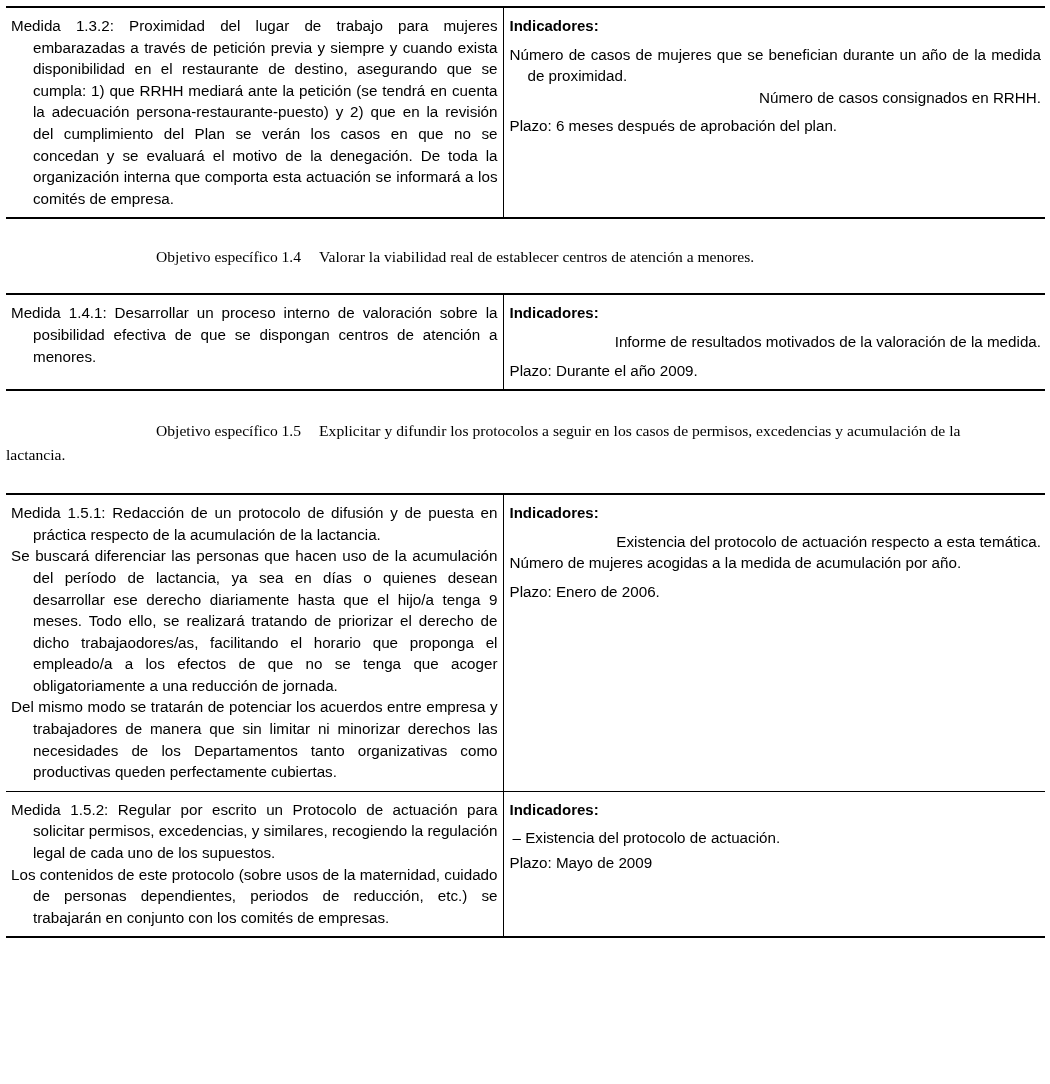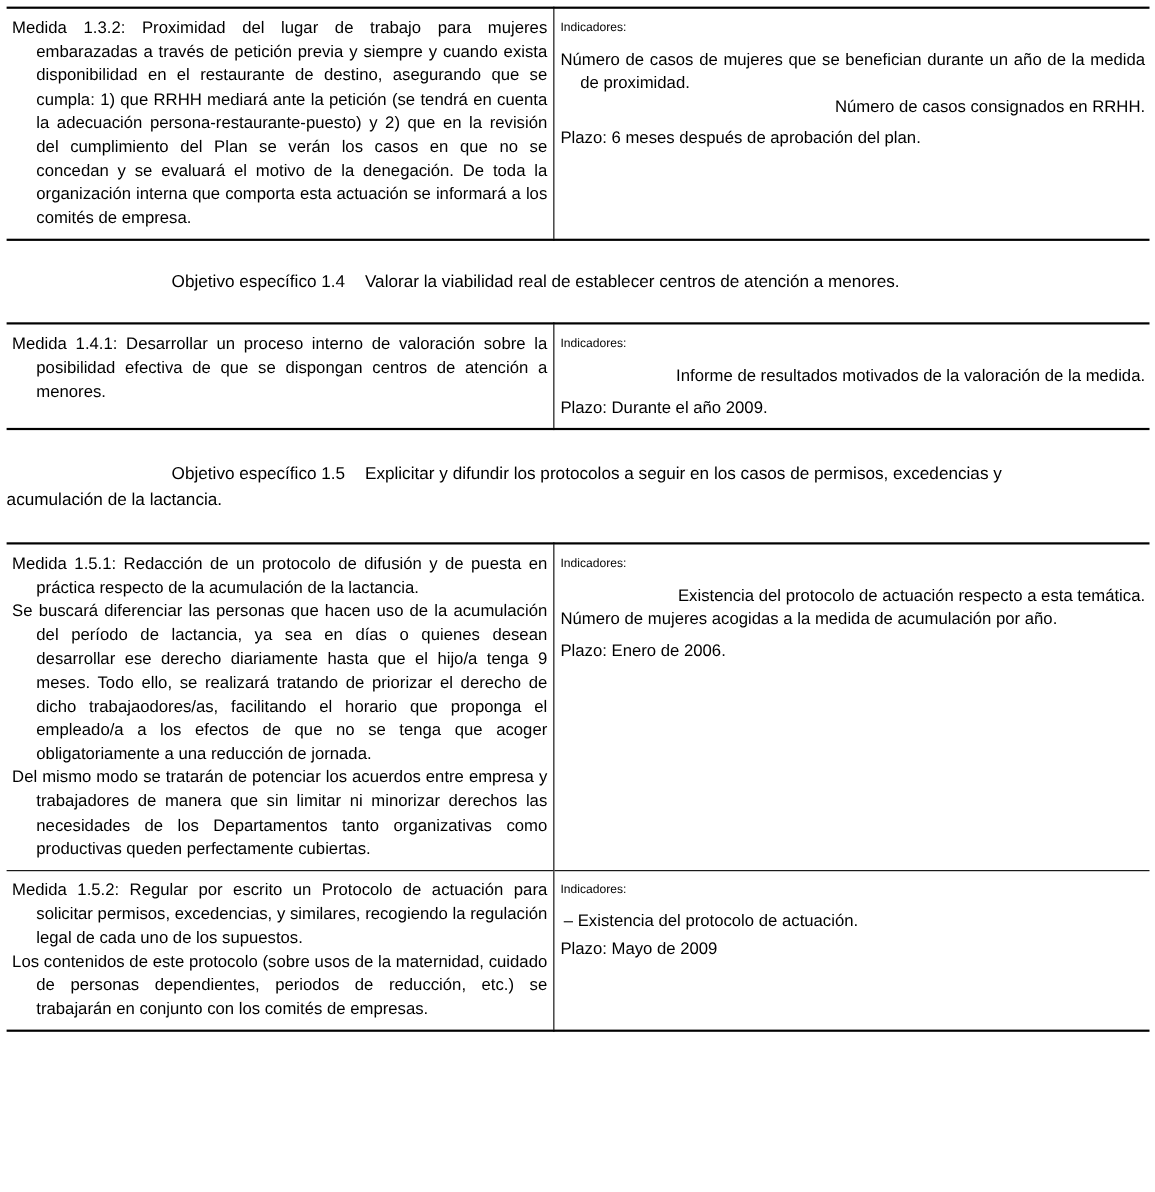--- a/index.html
+++ b/index.html
@@ -57,23 +57,24 @@
     text-align: justify;
     text-justify: inter-word;
     margin: 0;
     padding-left: 22px;
     text-indent: -22px;
     hyphens: none;
   }
   .measure-para + .measure-para { margin-top: 0; }
 
   .ind-label {
-    font-size: 11px;
+    font-size: 15px;
     line-height: 21.6px;
     margin: 0 0 7px 0;
+    font-weight: bold;
   }
   .ind-item {
     font-size: 15.2px;
     line-height: 21.6px;
     margin: 0;
     padding-left: 18px;
     text-indent: -18px;
     text-align: justify;
   }
   .ind-item.nojust { text-align: right; }
@@ -92,20 +93,21 @@
   }
   .ind-plazo.tight { margin-top: 0; }
 
   
   .objective {
     font-size: 15.6px;
     line-height: 24px;
     margin: 0;
     padding: 0 60px 0 6px;
     text-align: left;
+    font-family: Liberation Serif, serif;
   }
   .objective .obj-indent { padding-left: 150px; }
   .obj-gap-sep { display: inline-block; width: 18px; }
 
   .spacer-a { height: 26px; }
   .spacer-b { height: 24px; }
   .spacer-c { height: 28px; }
   .spacer-d { height: 26px; }
   .top-pad  { height: 6px; }
 </style>

